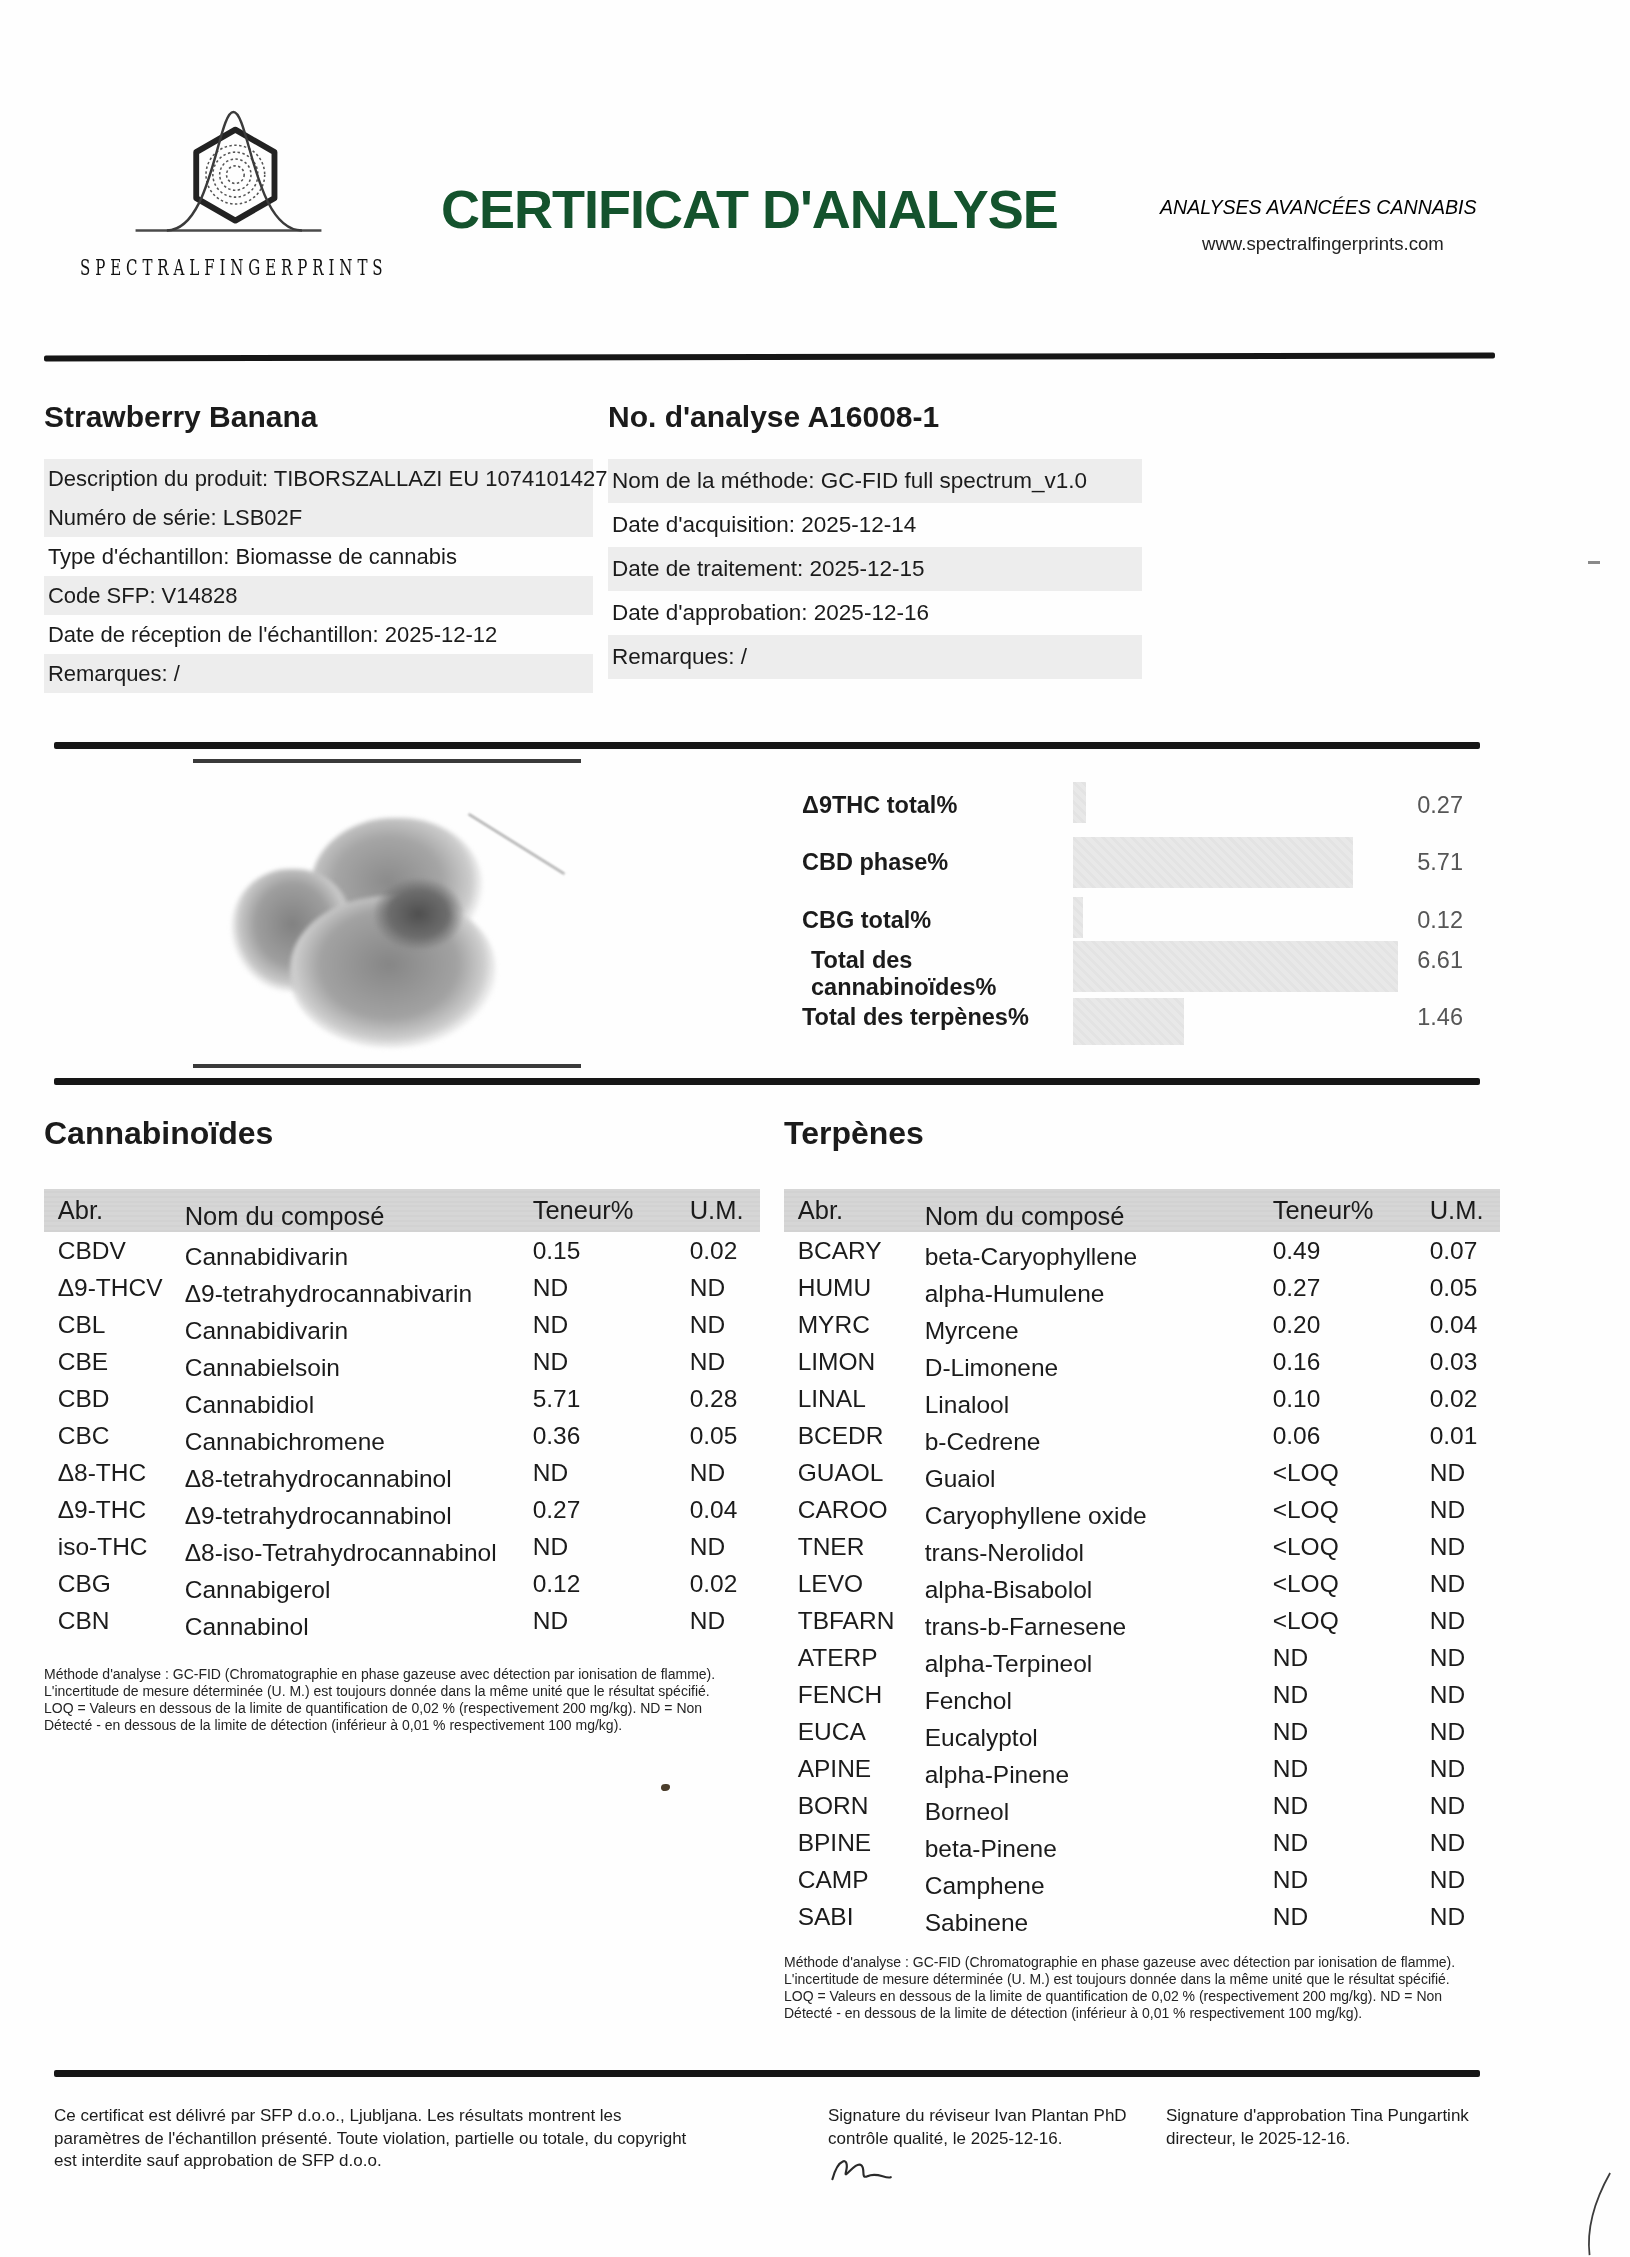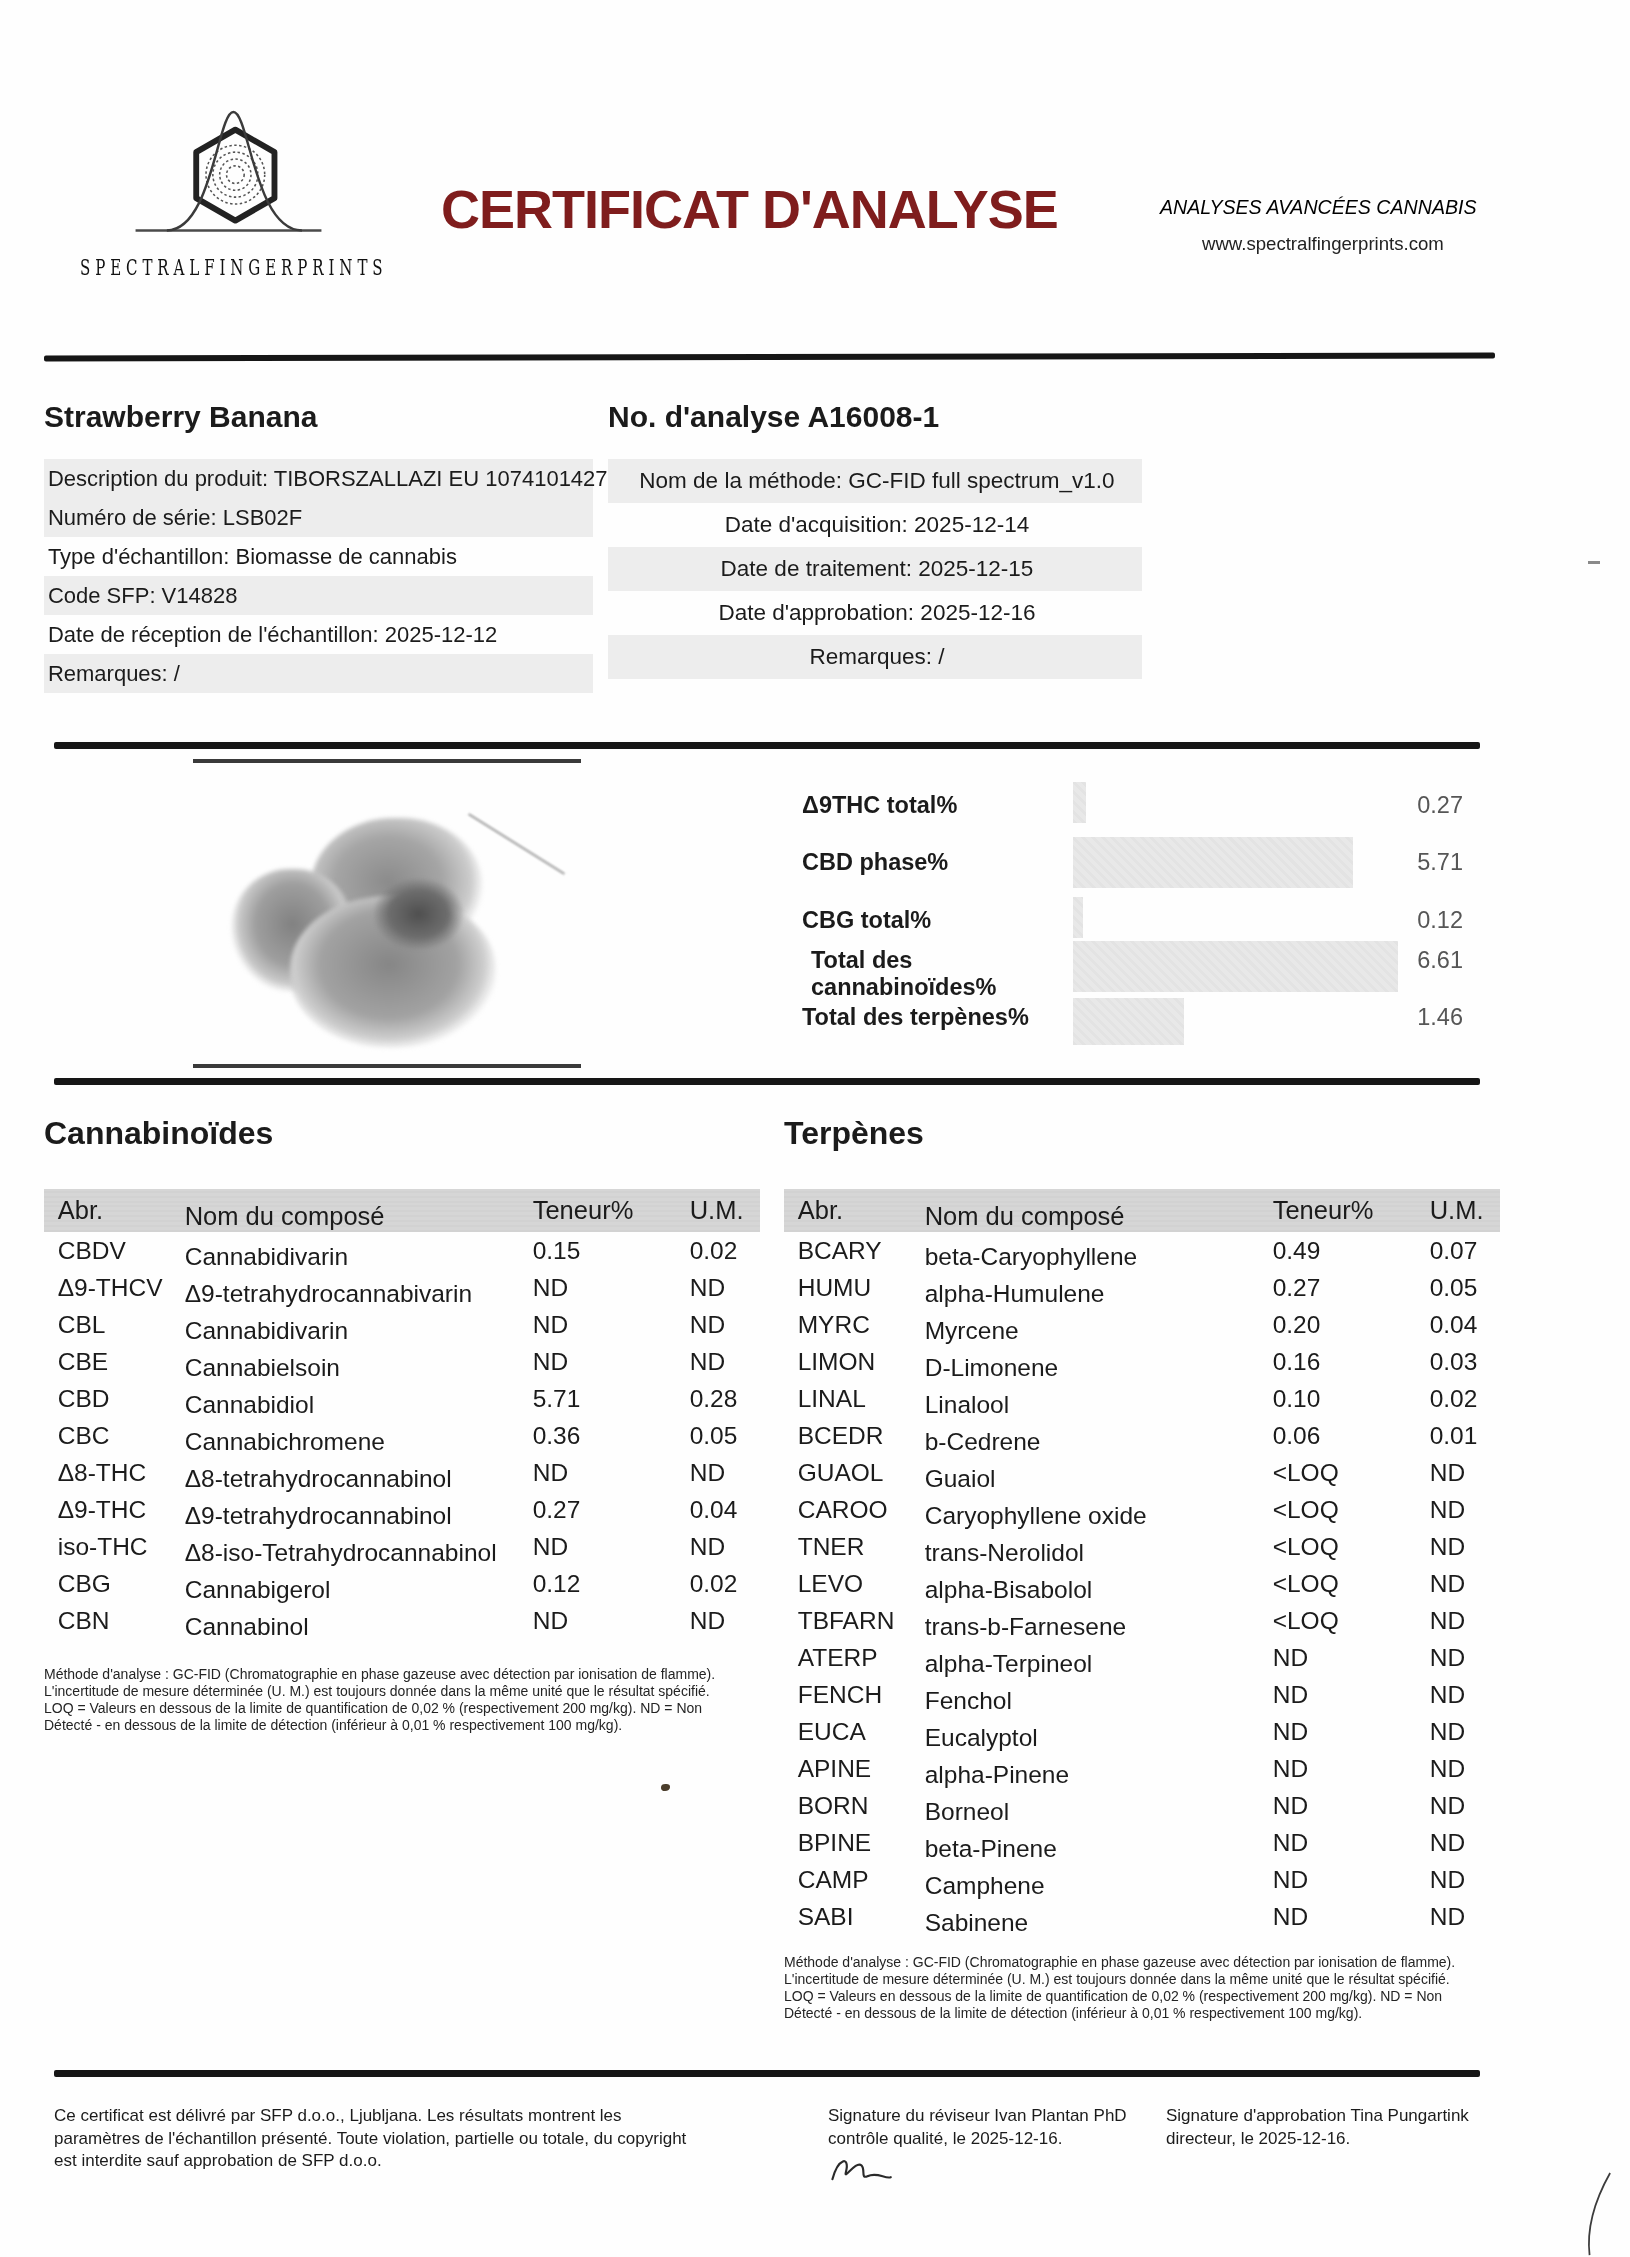--- a/index.html
+++ b/index.html
@@ -6,31 +6,31 @@
   .page{position:relative;width:1631px;height:2257px;background:#fefefe;
         font-family:"Liberation Sans",sans-serif;color:#1b1b1b;overflow:hidden;margin:0 auto;}
   .abs{position:absolute;}
   .rule{position:absolute;background:#161616;height:5.9px;border-radius:2px;}
 
   
   .brand-name{position:absolute;left:80px;top:257px;width:245px;
       font-family:"DejaVu Serif",serif;font-size:16.7px;letter-spacing:4.9px;
       font-stretch:condensed;color:#111;white-space:nowrap;transform:scaleY(1.35);}
   .cert-title{position:absolute;left:441px;top:178px;font-size:54px;font-weight:bold;
-      letter-spacing:-1px;color:#7f1d1d;}
+      letter-spacing:-1px;color:#14532d;}
   .tagline{position:absolute;left:1160px;top:196px;font-size:19.6px;font-style:italic;color:#000000;}
   .website{position:absolute;left:1202px;top:233px;font-size:18.6px;color:#222;}
 
   
   .sample-name{position:absolute;left:44px;top:400px;font-size:30px;font-weight:bold;}
   .analysis-no{position:absolute;left:608px;top:400px;font-size:30px;font-weight:bold;}
   .info-col-l{position:absolute;left:44px;top:459px;width:549px;}
   .info-col-r{position:absolute;left:608px;top:459px;width:534px;}
   .info-row{font-size:22px;height:39px;line-height:39px;white-space:nowrap;padding-left:3.9px;}
-  .info-col-r .info-row{font-size:22.5px;height:44px;line-height:44px;text-align:center;}
+  .info-col-r .info-row{font-size:22.5px;height:44px;line-height:44px;}
   .band{background:#ededed;}
 
   
   .photo-line{position:absolute;left:193px;width:388px;height:3.9px;background:#3a3a3a;}
   .photo-box{position:absolute;left:225px;top:812px;width:323px;height:240px;}
   .blob{position:absolute;border-radius:48%;filter:blur(2px);}
   .b1{left:86px;top:5.9px;width:172px;height:142px;
       background:radial-gradient(ellipse at 45% 45%,#8b8b8b 0%,#a5a5a5 40%,#cdcdcd 62%,transparent 72%);}
   .b2{left:5.9px;top:57px;width:123px;height:123px;
       background:radial-gradient(ellipse at 50% 45%,#818181 0%,#9e9e9e 42%,#c9c9c9 62%,transparent 72%);}

